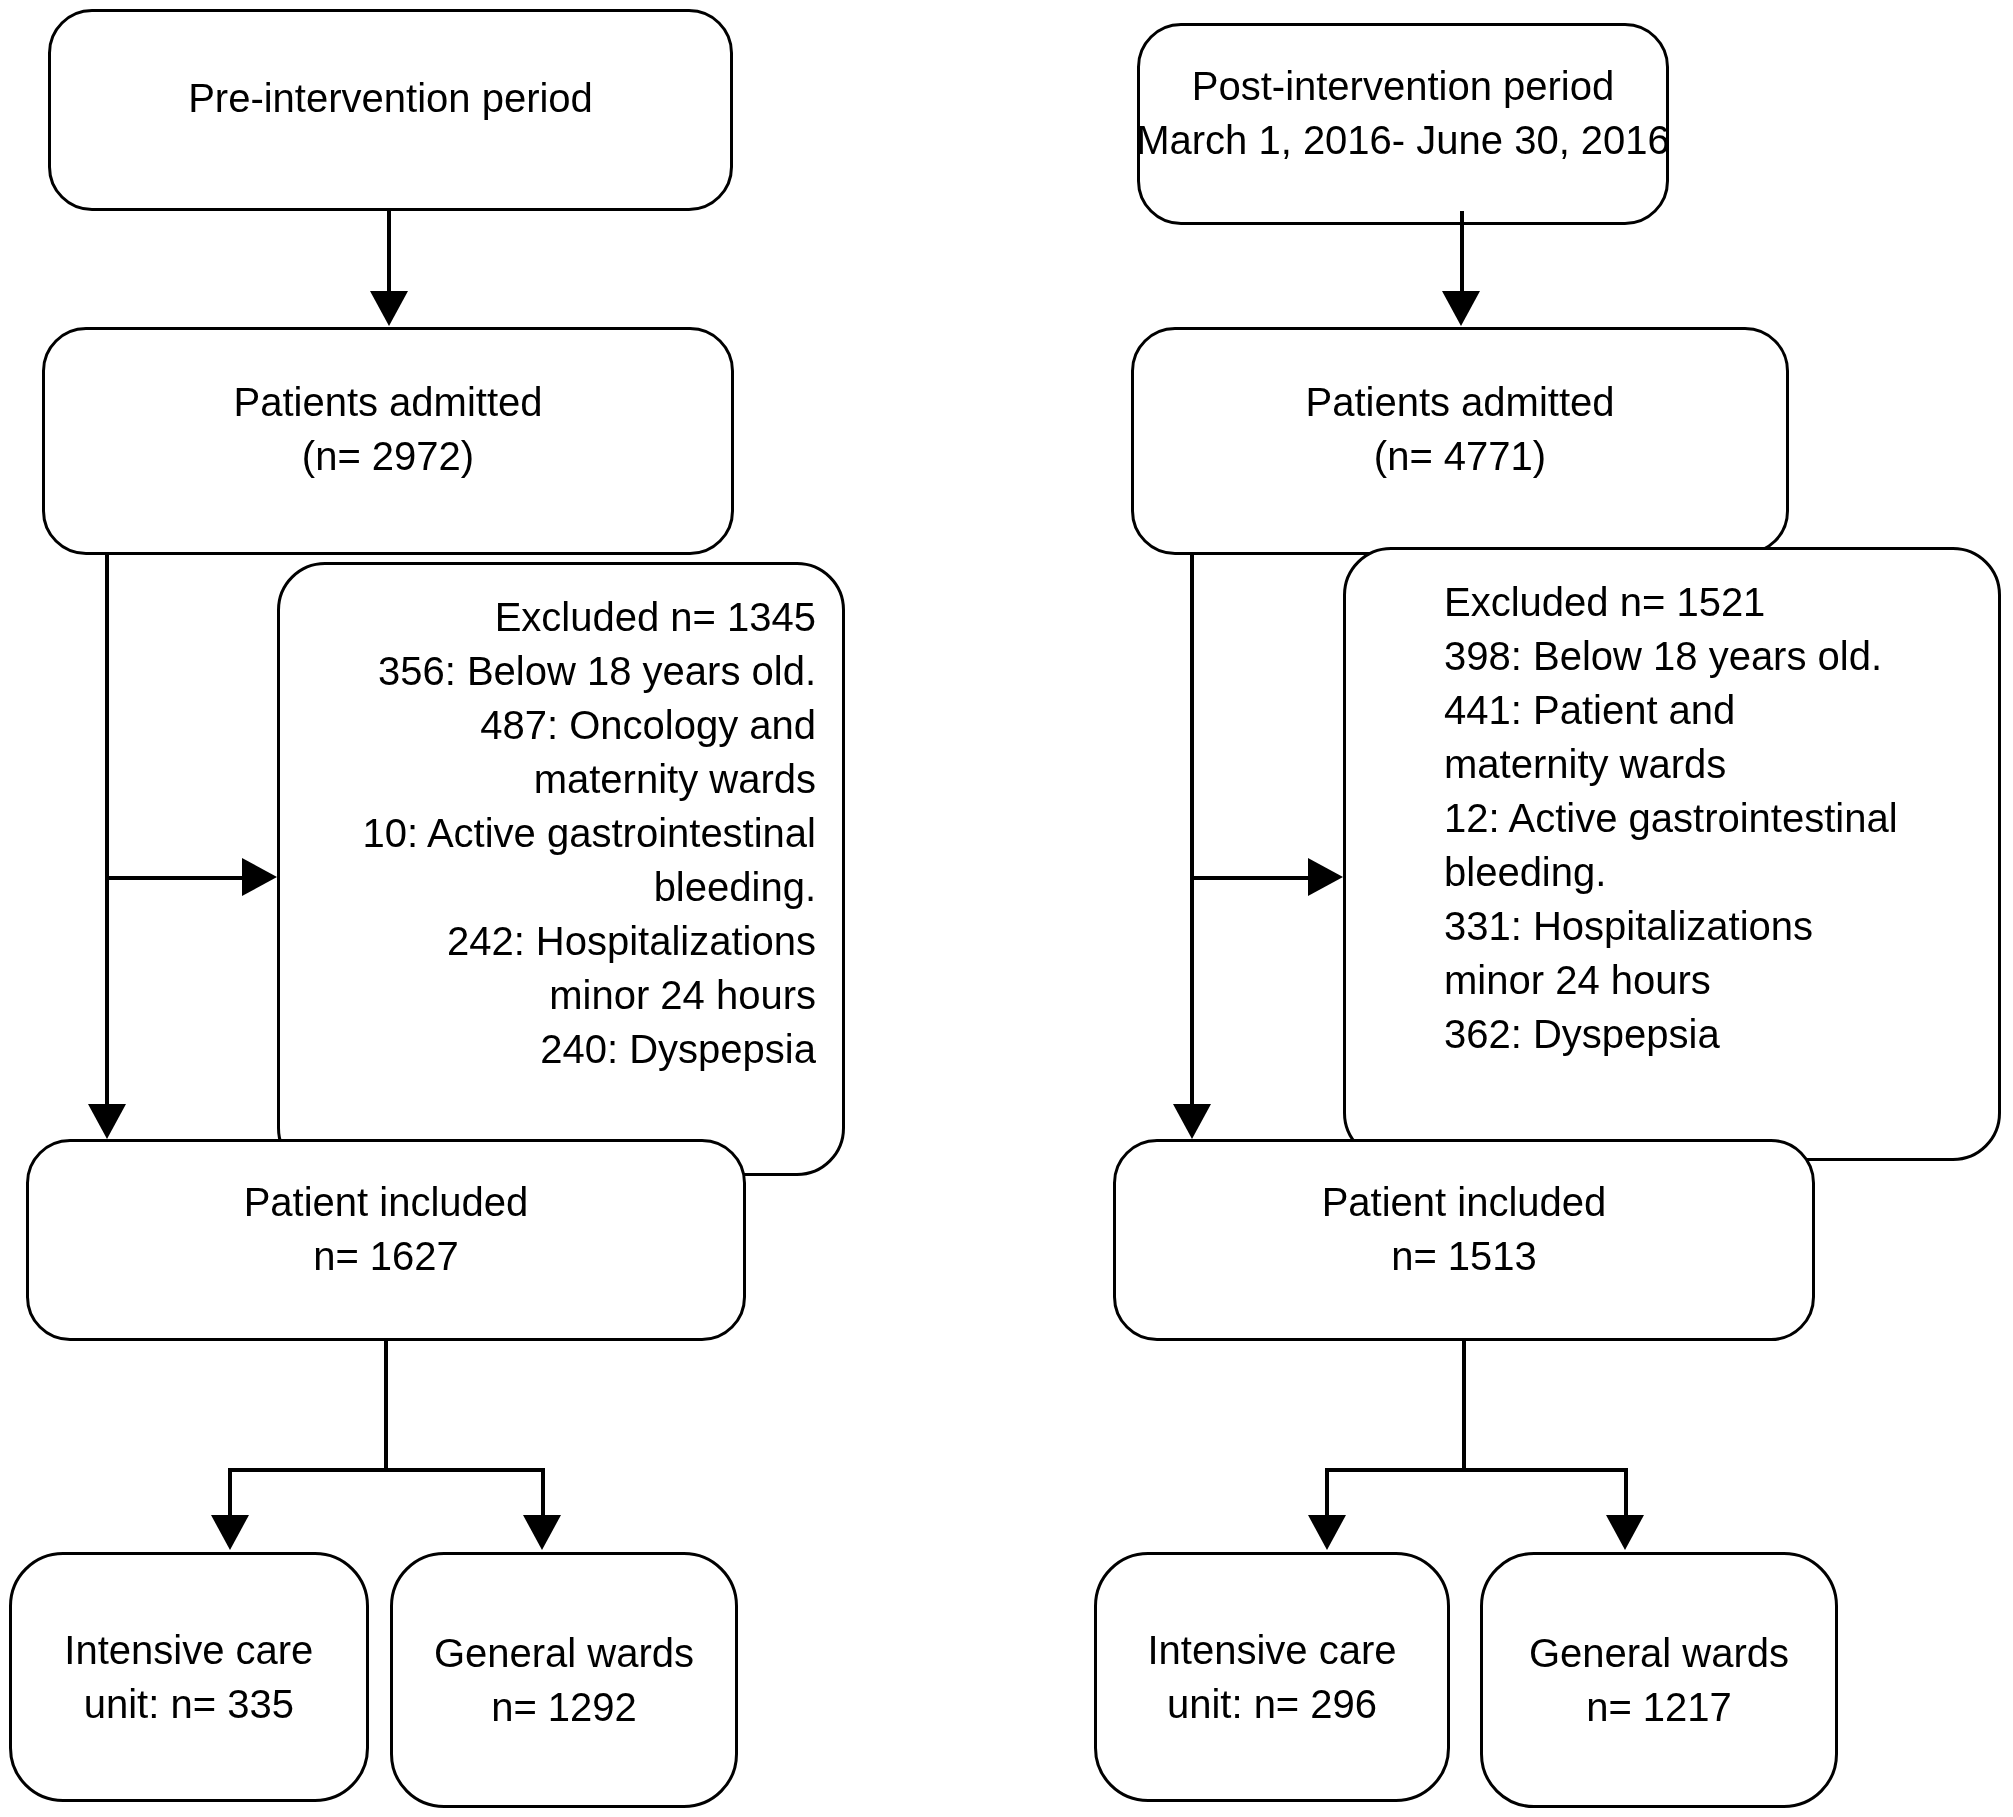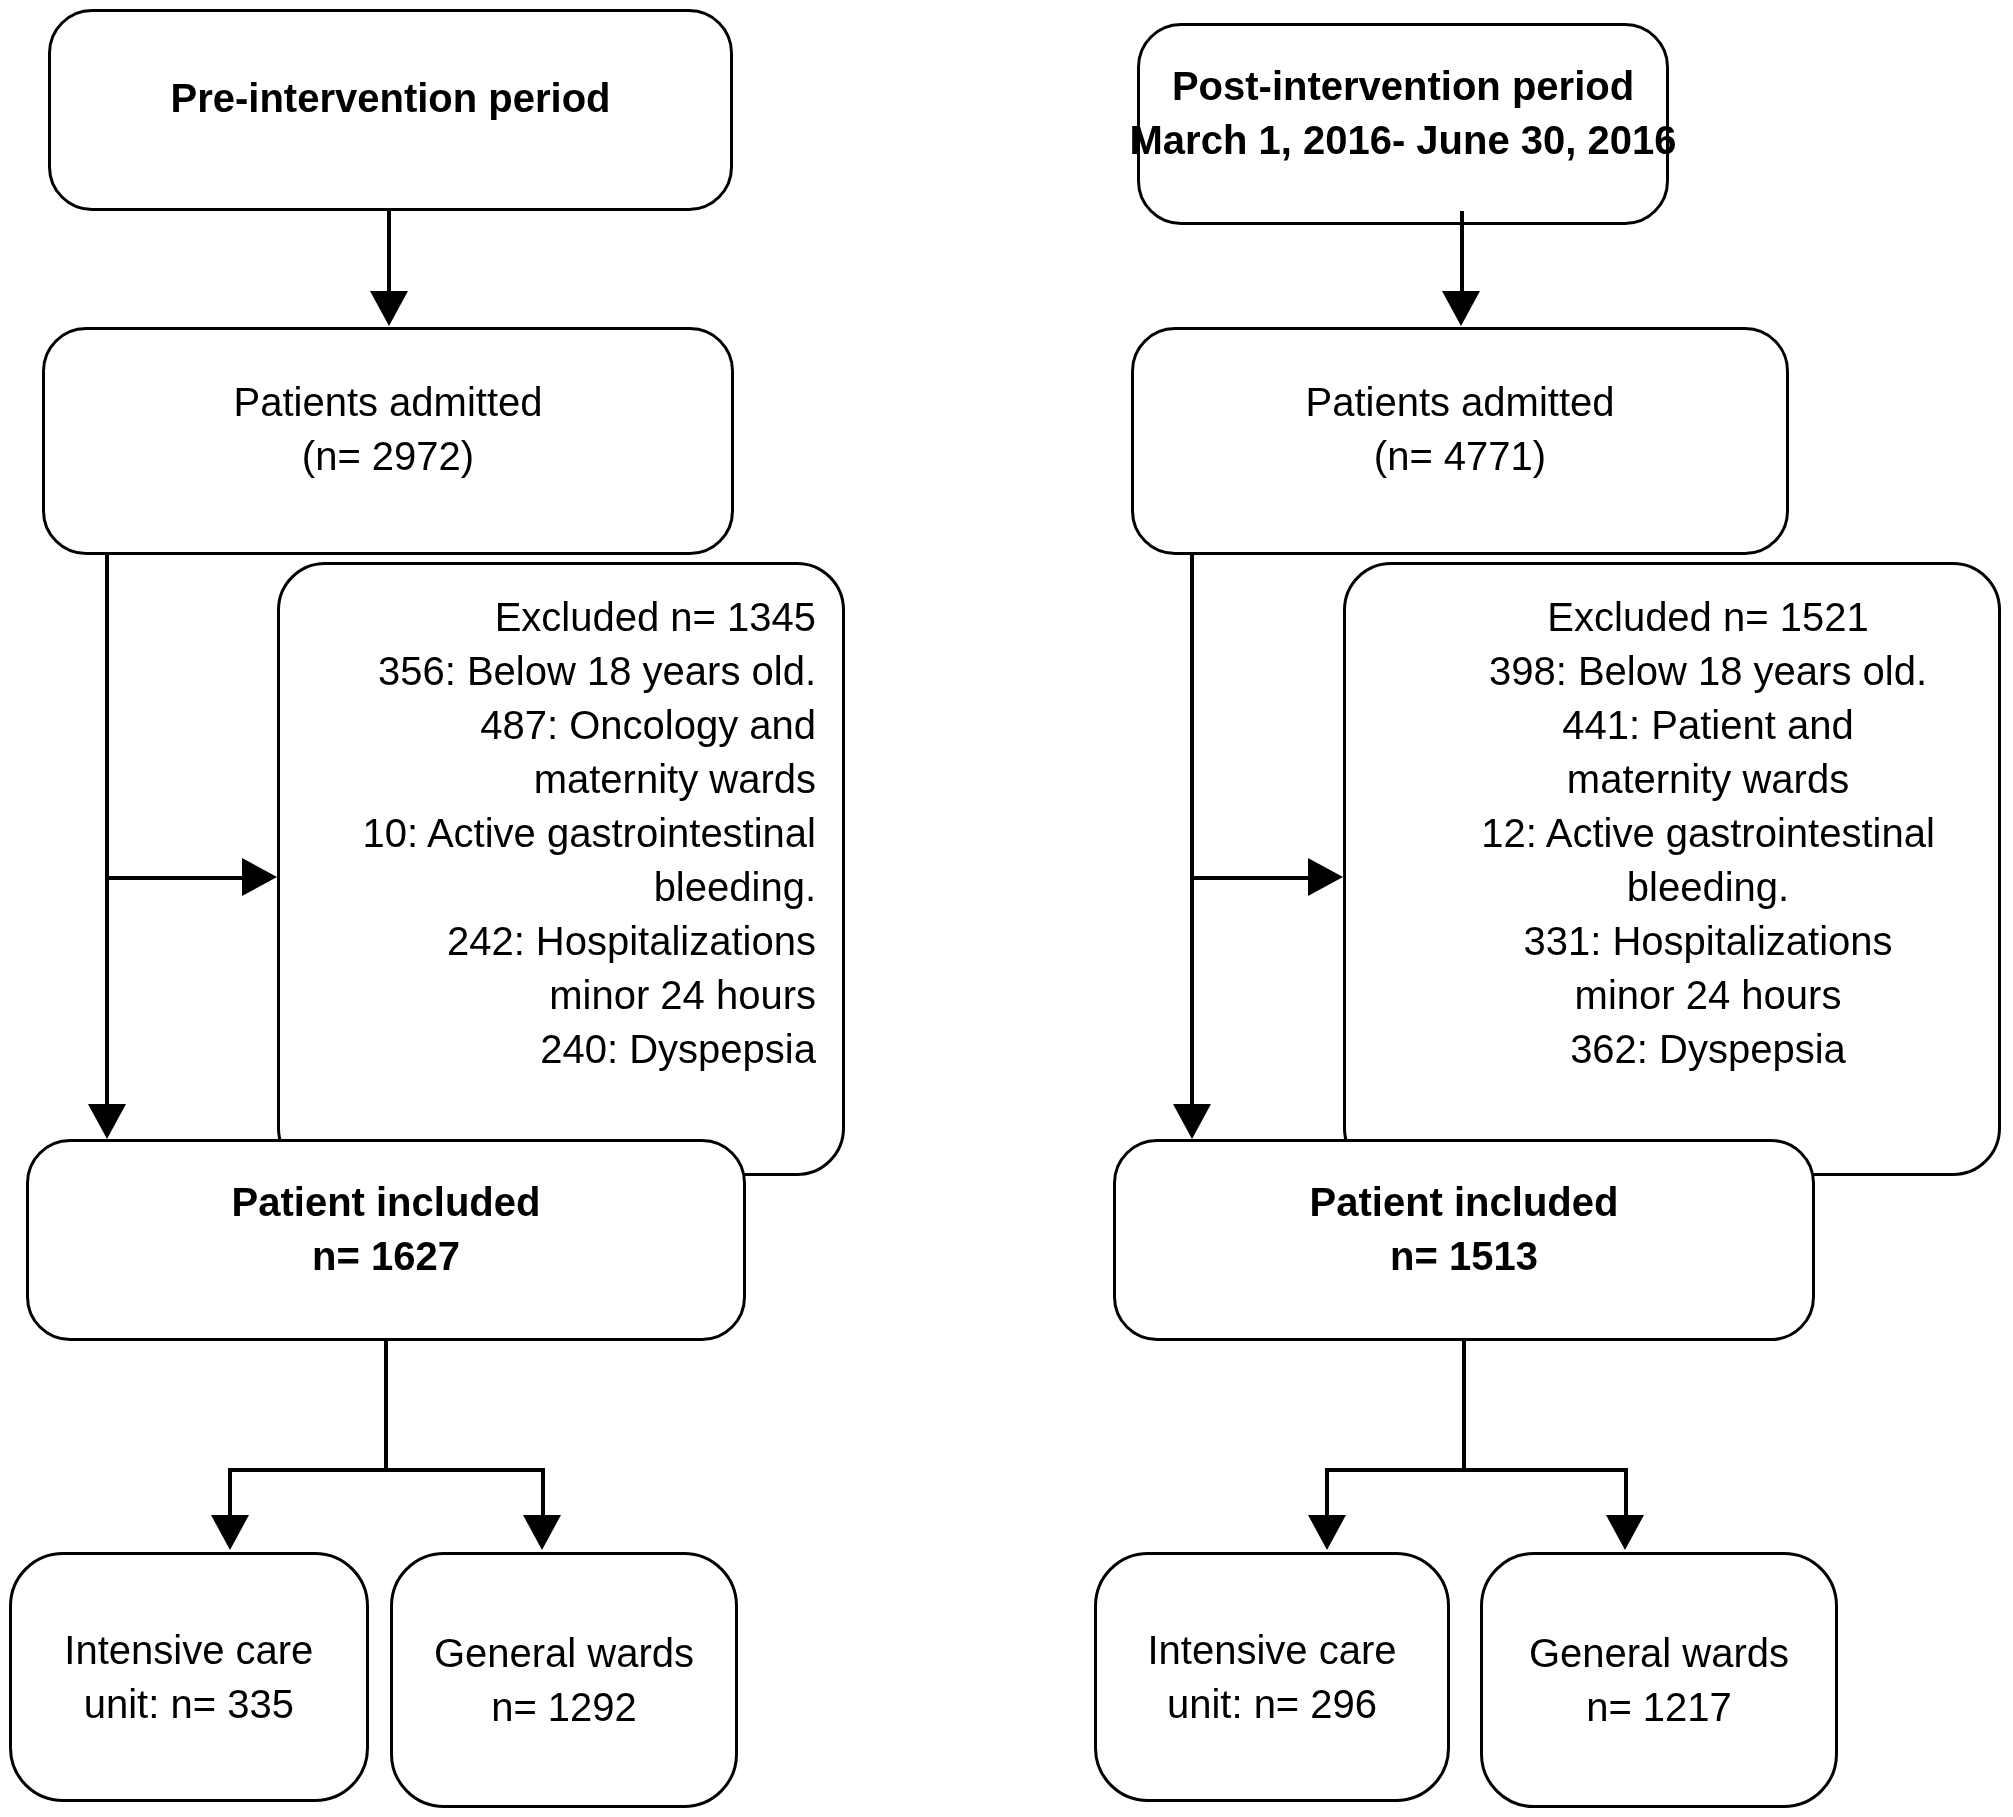--- a/index.html
+++ b/index.html
@@ -34,21 +34,21 @@
   .box .bline { white-space: nowrap; }
   .excluded-box {
     border-radius: 48px;
     justify-content: flex-start;
     align-items: flex-start;
     text-align: left;
     padding: 24.6px 26px 17.6px 98px;
   }
   .leaf-box { border-radius: 54px; }
   .bias-up { padding-bottom: 24px; }
-  .bias-up-sm { padding-bottom: 23px; font-weight: bold; }
+  .bias-up-sm { padding-bottom: 23px; }
   .vline, .hline {
     position: absolute;
     background: #000000;
   }
   .vline { width: 3.5px; }
   .hline { height: 3.5px; }
   .arrow-down {
     position: absolute;
     width: 0; height: 0;
     border-left: 19.3px solid transparent;
@@ -132,21 +132,21 @@
     <div class="bline">Patients admitted</div>
     <div class="bline">(n= 4771)</div>
   </div>
 
   <div class="vline" style="left:1190px; top:553px; height:553px;"></div>
   <div class="arrow-down" style="left:1173px; top:1104px;"></div>
 
   <div class="hline" style="left:1192px; top:876px; width:119px;"></div>
   <div class="arrow-right" style="left:1308px; top:858px;"></div>
 
-  <div class="box excluded-box" style="left:1343px; top:562px; width:658px; height:614px;align-items:center;">
+  <div class="box excluded-box" style="left:1343px; top:547px; width:658px; height:614px;">
     <div class="bline">Excluded n= 1521</div>
     <div class="bline">398: Below 18 years old.</div>
     <div class="bline">441: Patient and</div>
     <div class="bline">maternity wards</div>
     <div class="bline">12: Active gastrointestinal</div>
     <div class="bline">bleeding.</div>
     <div class="bline">331: Hospitalizations</div>
     <div class="bline">minor 24 hours</div>
     <div class="bline">362: Dyspepsia</div>
   </div>

